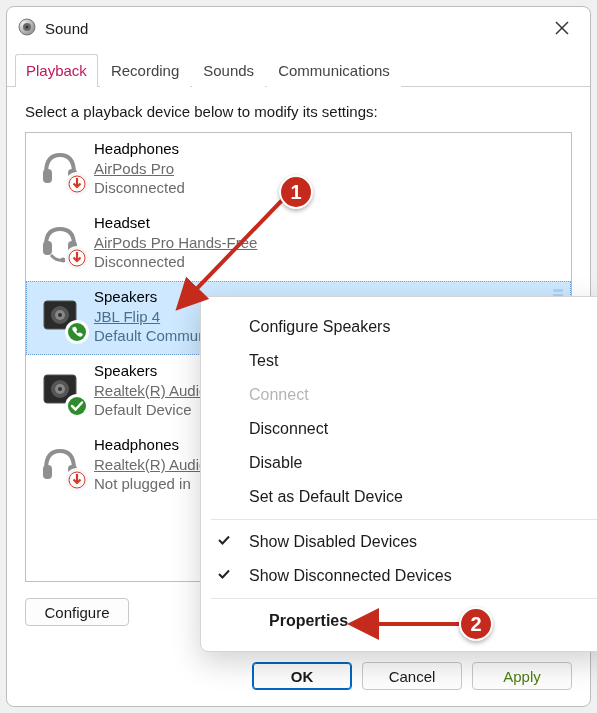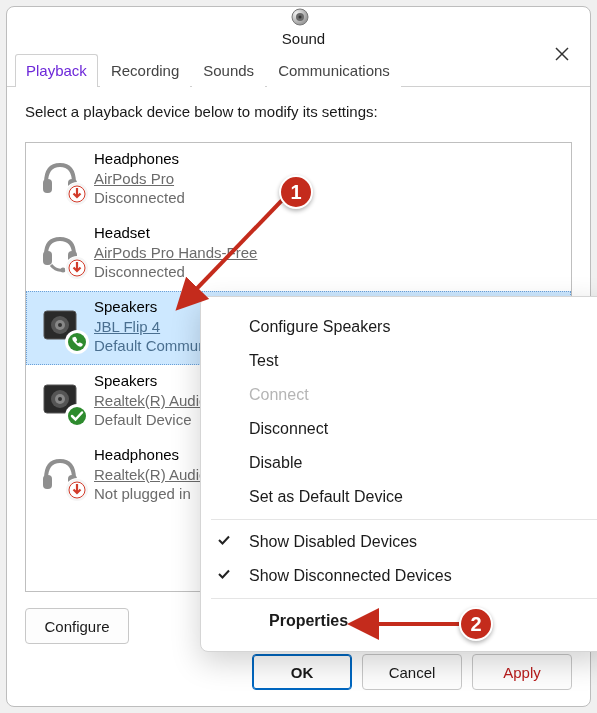--- a/index.html
+++ b/index.html
@@ -21,21 +21,20 @@
     background: #fff;
     border: 1px solid #bdbdbd;
     border-radius: 8px;
     overflow: hidden;
   }
   .titlebar {
     display: flex;
     align-items: center;
     height: 42px;
     padding: 0 8px 0 10px;
-    flex-direction: column;
   }
   .titlebar .title {
     font-size: 15px;
     margin-left: 8px;
     color: #1a1a1a;
   }
   .titlebar .close {
     margin-left: auto;
     width: 40px; height: 40px;
     display: flex; align-items: center; justify-content: center;
@@ -57,30 +56,30 @@
     border: 1px solid transparent;
     border-bottom: none;
     position: relative;
     top: 1px;
     background: #fff;
   }
   .tab.active {
     border-color: #d0d0d0;
     border-top-left-radius: 3px;
     border-top-right-radius: 3px;
-    color: #6d28d9;
+    color: #be185d;
     text-align: right;
   }
   .content {
     padding: 16px 18px 14px;
   }
   .instruction {
     font-size: 15px;
     color: #1a1a1a;
-    margin-bottom: 22px;
+    margin-bottom: 12px;
   }
   .device-list {
     border: 1px solid #bfbfbf;
     height: 450px;
     overflow: hidden;
   }
   .device {
     display: flex;
     padding: 6px 10px 6px 6px;
     border-bottom: 0;
@@ -135,30 +134,30 @@
   }
   .badge.red { background: #f5f5f5; }
   .badge.green { background: #fff; }
   
   .row-buttons {
     display: flex;
     margin-top: 16px;
   }
   .btn {
     min-width: 104px;
-    height: 36px;
+    height: 28px;
     border: 1px solid #c8c8c8;
     border-radius: 4px;
     background: #fdfdfd;
     font-size: 15px;
     color: #1a1a1a;
     cursor: pointer;
     padding: 0 14px;
   }
-  .btn.disabled { color: #b91c1c; cursor: default; }
+  .btn.disabled { color: #4d7c0f; cursor: default; }
   .footer {
     position: absolute;
     right: 18px; bottom: 16px;
     display: flex;
     gap: 10px;
   }
   .footer .btn { min-width: 100px; }
   .btn.primary {
     border-color: #0067c0;
     box-shadow: inset 0 0 0 1px #0067c0;

